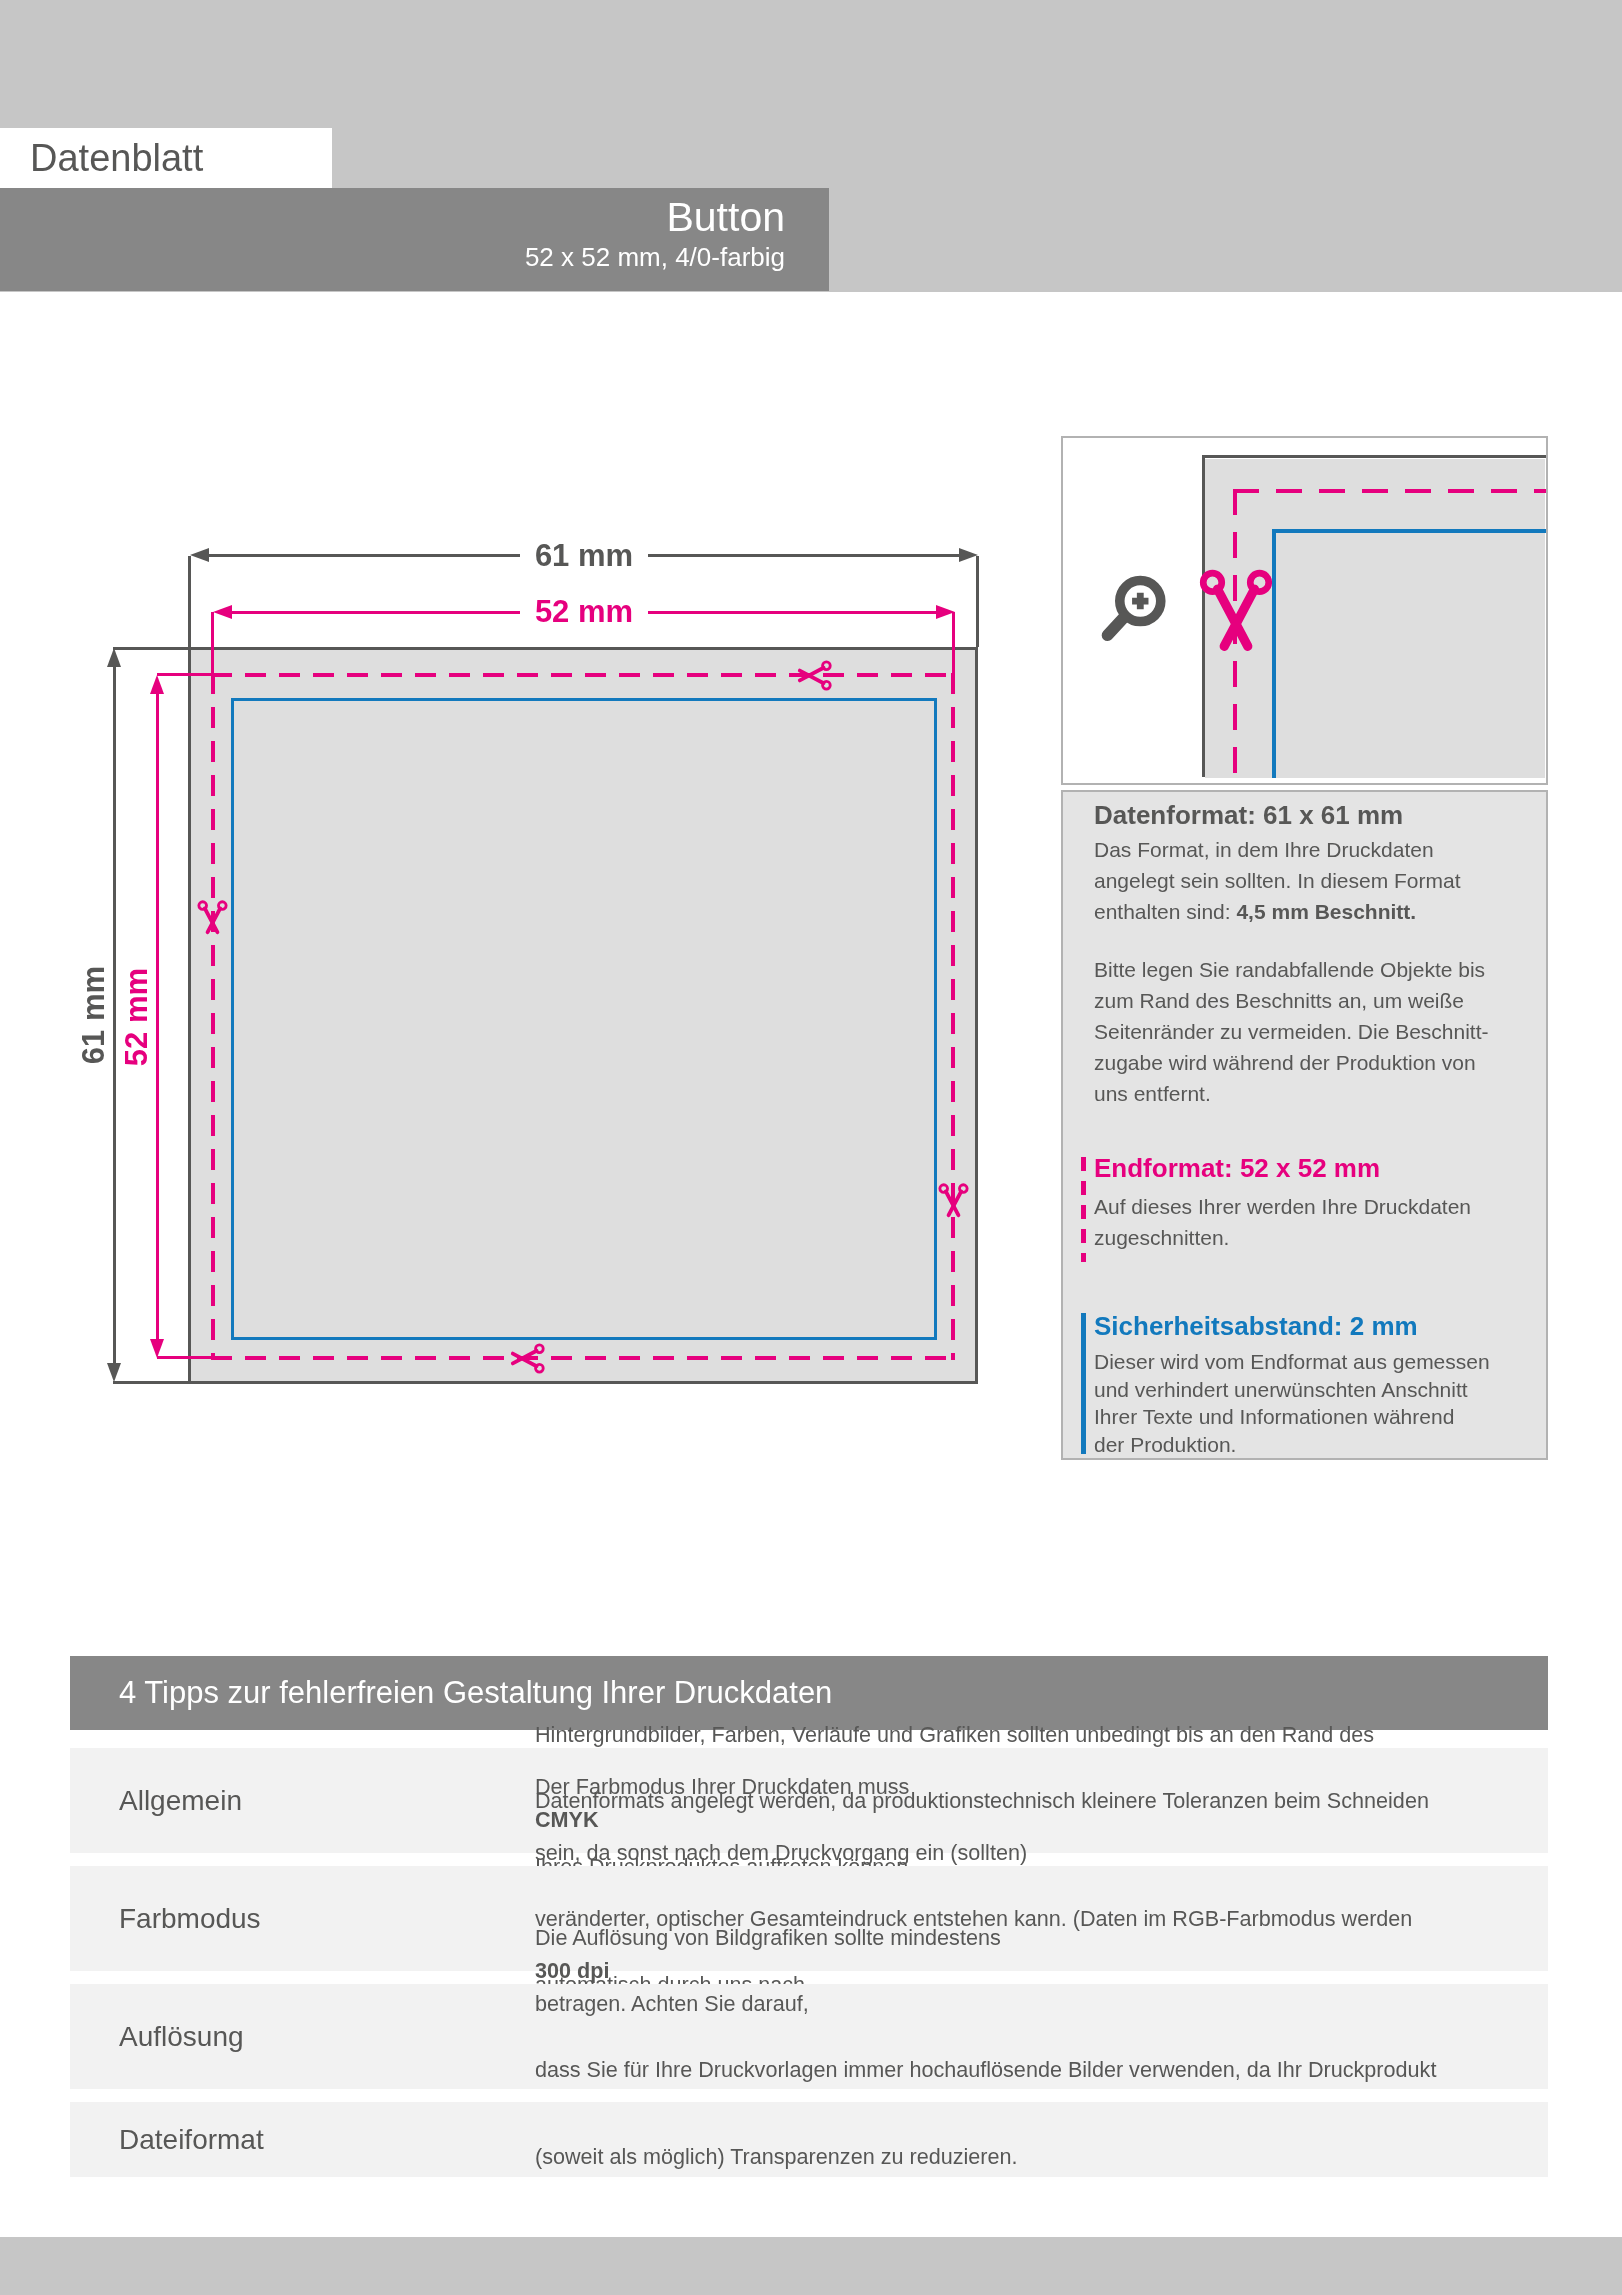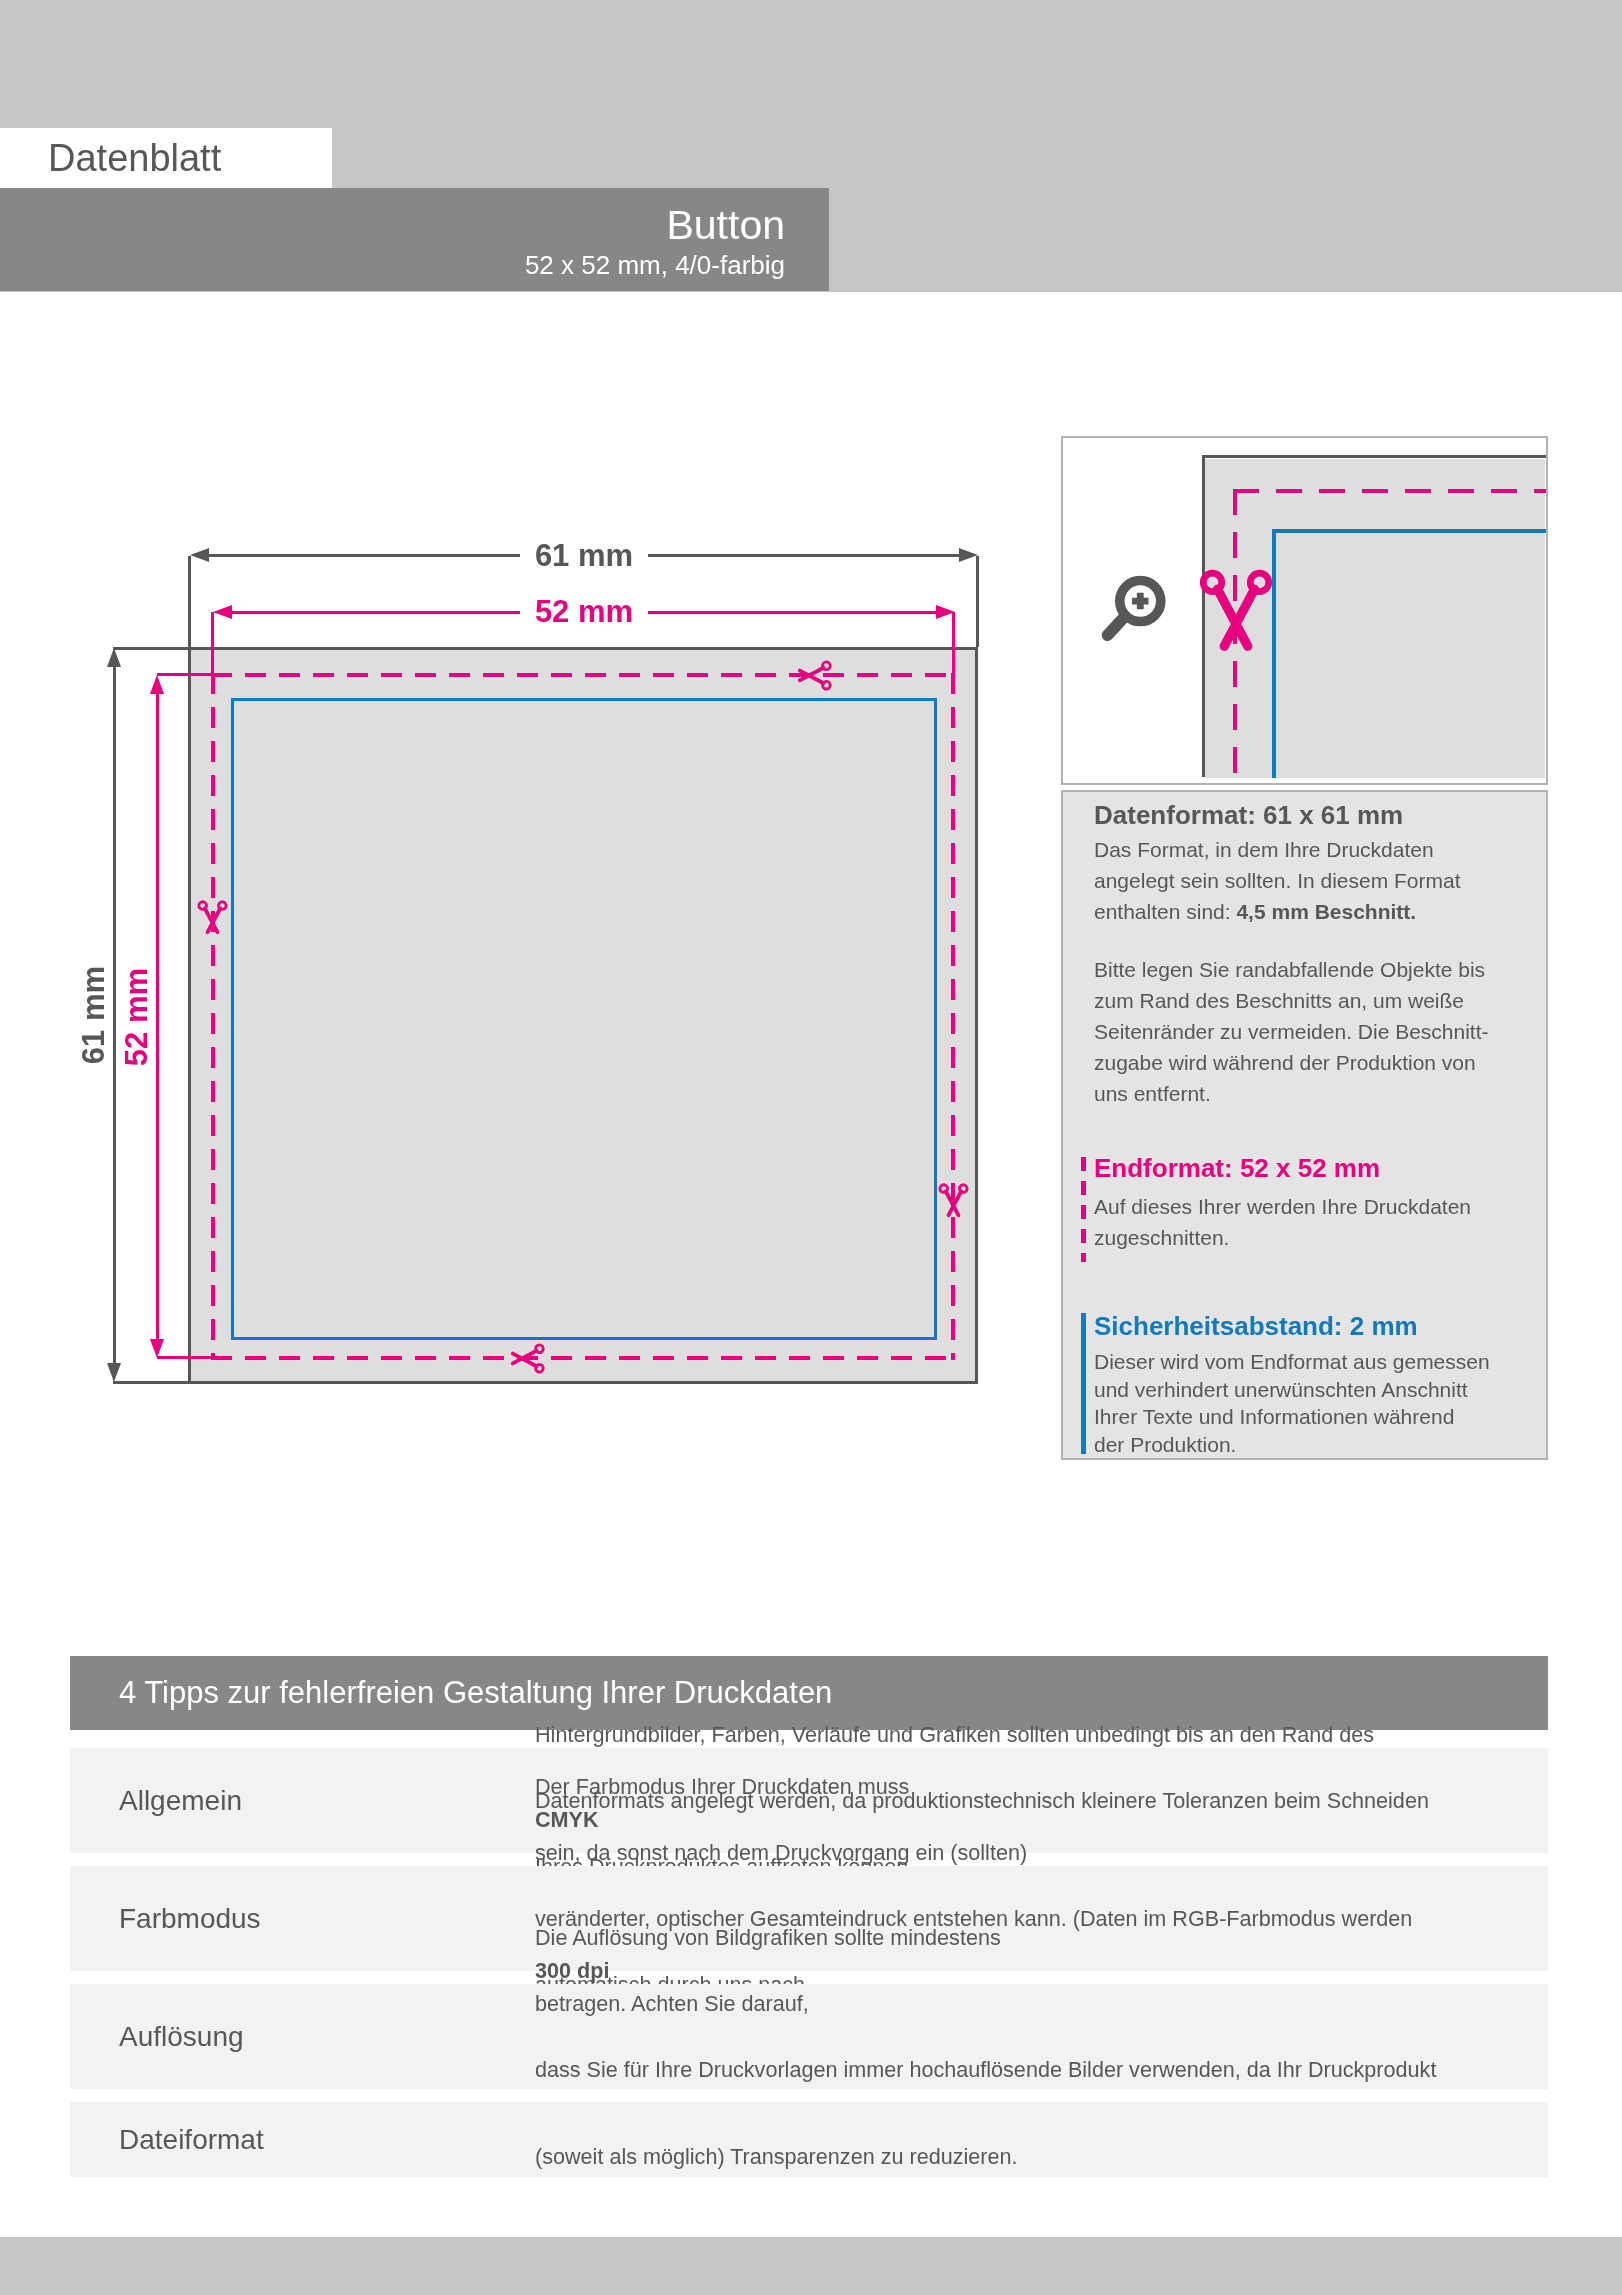--- a/index.html
+++ b/index.html
@@ -8,23 +8,23 @@
   }
   *{margin:0;padding:0;box-sizing:border-box;}
   html,body{background:#fff;}
   body{font-family:"Liberation Sans",sans-serif;color:var(--ink);}
   .page{position:relative;width:1623px;height:2295px;background:#fff;overflow:hidden;}
   .abs{position:absolute;}
 
   
   .band{left:0;top:0;width:1623px;height:292px;background:var(--band);}
   .datenblatt{left:0;top:128px;width:332px;height:60px;background:#fff;
-    font-size:38px;line-height:60px;padding-left:48px;color:var(--ink);}
+    font-size:38px;line-height:60px;padding-left:30px;color:var(--ink);}
   .prodbar{left:0;top:188px;width:829px;height:103px;background:var(--bar);
-    color:#fff;text-align:right;padding-right:44px;padding-top:14px;}
+    color:#fff;text-align:right;padding-right:44px;padding-top:6px;}
   .prodbar .t1{font-size:41px;line-height:47px;}
   .prodbar .t2{font-size:26px;line-height:33px;}
 
   
   .footer{left:0;top:2237px;width:1623px;height:59px;background:var(--band);}
 
   
   .dbox{left:188px;top:647px;width:790px;height:737px;background:var(--fill);border:3.3px solid var(--ink);}
   .ln{background:var(--ink);}
   .pln{background:var(--pink);}

